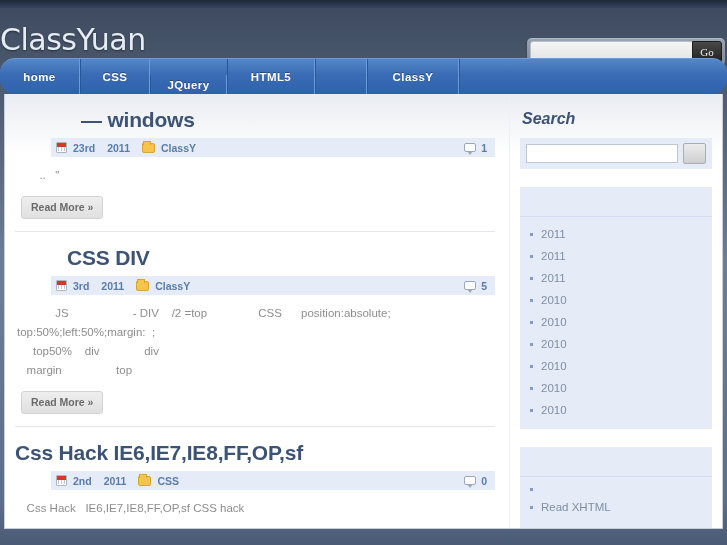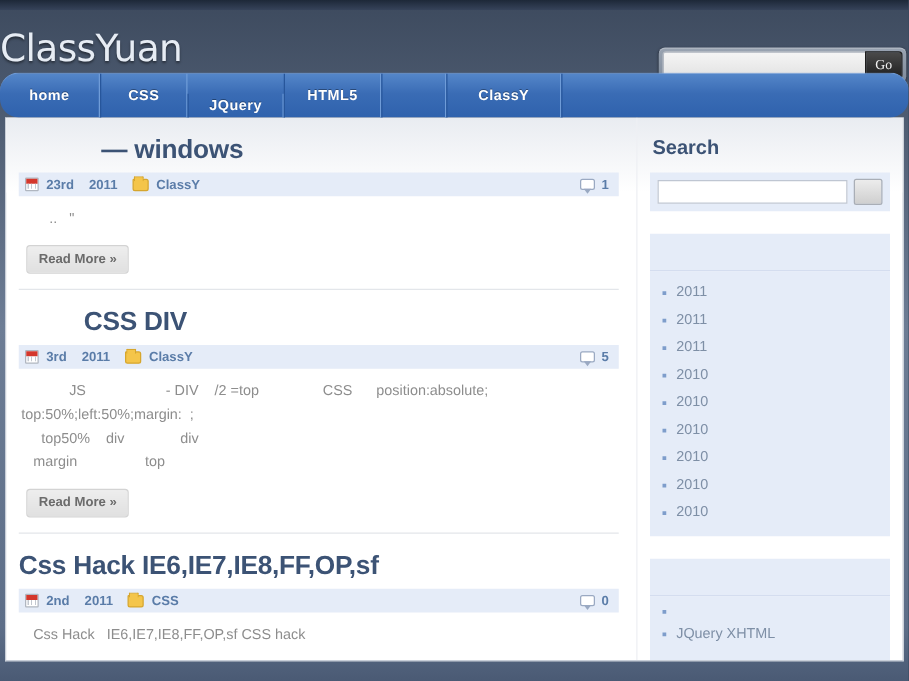--- a/index.html
+++ b/index.html
@@ -145,20 +145,21 @@
 
   .post-meta {
     background: #e5ecf8;
     height: 19px;
     display: flex;
     align-items: center;
     padding: 0 8px 0 5px;
     font-size: 10.5px;
     font-weight: bold;
     color: #7b8ba3;
+    margin-left: 36px;
   }
   .meta-left { display:flex; align-items:center; gap:0; flex:1; }
   .meta-txt { color:#5a7ca8; margin-right: 12px; }
   .meta-cat { color:#5a7ca8; }
   .meta-right { display:flex; align-items:center; gap:5px; color:#5a7ca8; }
 
   .ico { display:inline-block; position:relative; margin-right:6px; }
   .ico-cal { width:11px; height:11px; background:#fff; border:1px solid #b0b6c0; border-radius:1px; }
   .ico-cal:before { content:""; position:absolute; left:0; top:0; right:0; height:4px; background:#d4372c; }
   .ico-cal:after {
@@ -198,20 +199,21 @@
     width: 213px;
     padding: 12px 10px 0 10px;
     z-index: 1;
     border-left: 1px solid #eef0f3;
   }
   .side-title {
     font-size: 16px;
     font-weight: bold;
     color: #3c5375;
     margin: 4px 0 10px 2px;
+    font-style: italic;
   }
   .side-searchbar {
     background: #e5ecf8;
     padding: 5px 6px;
     display: flex;
     align-items: center;
     gap: 5px;
   }
   .side-search-input {
     flex: 1;
@@ -265,21 +267,21 @@
     <div id="search-shell">
       <input id="search-field" type="text" placeholder="" style="">
       <button id="go-button">Go</button>
     </div>
   </div>
 
   <div id="nav">
       <div class="nav-item" style="width: 80px;">home</div>
       <div class="nav-item" style="width: 70px;">CSS</div>
       <div class="nav-item" style="width: 77px; margin-top: 16px;">JQuery</div>
-      <div class="nav-item" style="width: 78px; text-align: right;">HTML5</div>
+      <div class="nav-item" style="width: 88px; text-align: right;">HTML5</div>
       <div class="nav-item" style="width: 52px;"></div>
       <div class="nav-item" style="width: 92px;">ClassY</div>
       <div class="nav-item nav-filler"></div>
     </div>
 
   <div id="wrapper">
 
     <div id="main">
         <div class="post"><h2 class="post-title indent-lg">—   windows</h2><div class="post-meta">
             <div class="meta-left">
@@ -381,20 +383,20 @@
 
       <div class="widget">
         <div class="widget-head"></div>
         <div class="widget-body tall" id="meta-list">
             <div class="widget-item">
               <span class="bullet"></span>
               <span></span>
             </div>
             <div class="widget-item">
               <span class="bullet"></span>
-              <span>JQuery XHTML</span>
+              <span>Read XHTML</span>
             </div>
           </div>
       </div>
     </div>
 
   </div>
 </div>
 
 </body></html>

